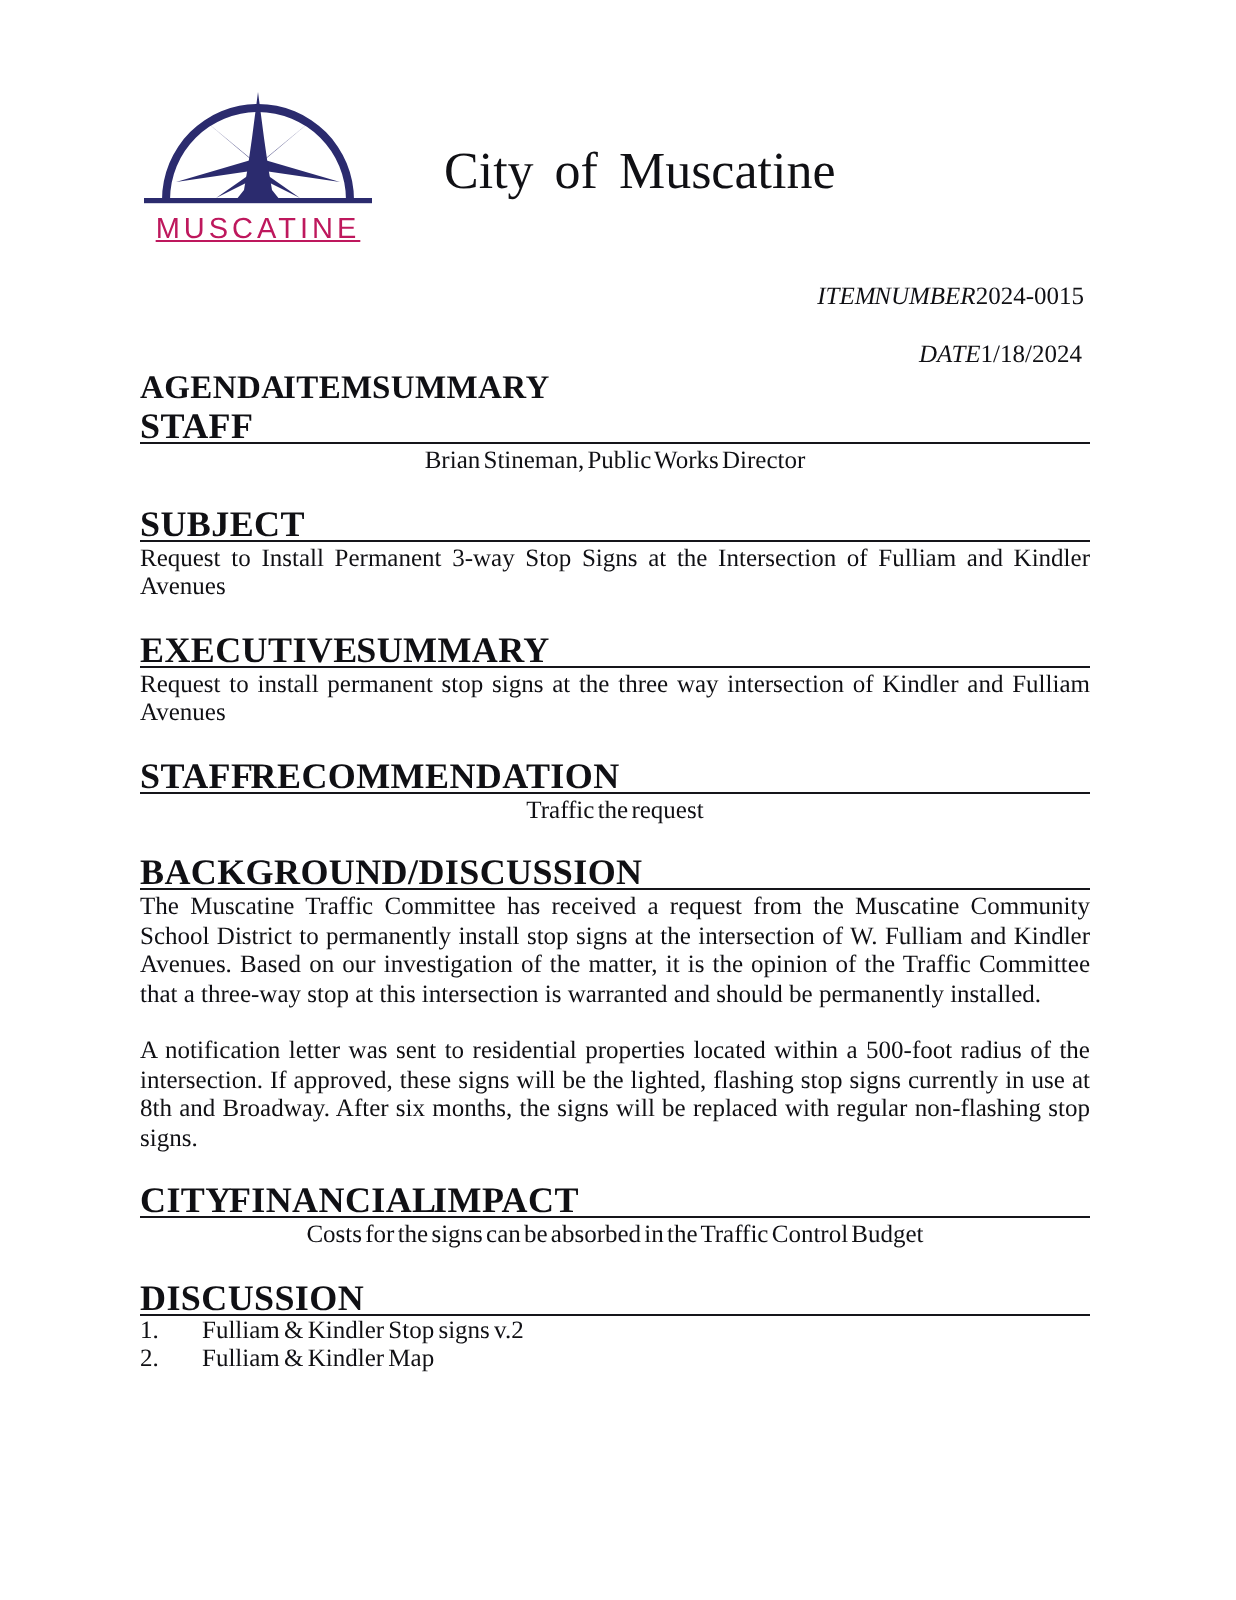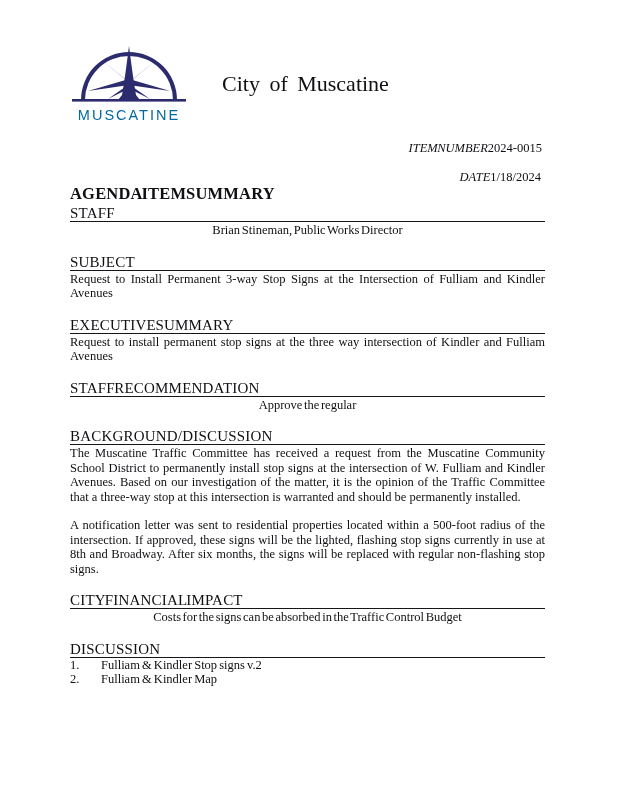--- a/index.html
+++ b/index.html
@@ -13,25 +13,25 @@
     overflow:hidden;
   }
 
   
   .logo-block { position:absolute; left:72px; top:45px; width:114px; text-align:center; }
   .logo-emblem { display:block; width:114px; height:62px; }
   .logo-wordmark {
     margin-top:0px;
     font-family:"Liberation Sans","DejaVu Sans",sans-serif;
     font-size:14.5px; letter-spacing:2px; font-weight:500;
-    color:#0369a1; white-space:nowrap;
+    color:#be185d; white-space:nowrap;text-decoration:underline;
   }
   .city-title {
     position:absolute; left:222px; top:71px;
-    font-size:22px; word-spacing:4px; white-space:nowrap;text-align:right;
+    font-size:26px; word-spacing:4px; white-space:nowrap;text-align:right;
   }
 
   
   .meta-item-number {
     position:absolute; top:141px; right:76px;
     font-size:12.5px; white-space:nowrap;
   }
   .page-title {
     position:absolute; left:70px; top:184px;
     font-size:16.5px; font-weight:bold; word-spacing:-0.28em;
@@ -40,21 +40,21 @@
   .meta-date {
     position:absolute; top:170px; right:77px;
     font-size:12.5px; white-space:nowrap;
   }
   .meta-label { word-spacing:-0.3em;font-style:italic; }
 
   
   .content { position:absolute; left:70px; top:206px; width:475px; }
   .section { margin:0 0 17px 0; }
   .section-heading {
-    margin:0; font-size:15px; font-weight:normal;
+    margin:0; font-size:18px; font-weight:bold;
     line-height:14px; letter-spacing:0.2px; word-spacing:-0.3em;
     border-bottom:1.5px solid #15151a; padding-bottom:1px;
   }
   .section-body {
     margin:1px 0 0 0; font-size:12.5px; line-height:14.5px;
     text-align:justify;
   }
   .section-body.single { text-align:center; word-spacing:-1.5px; }
   .para2 { margin-top:14px; }
 
@@ -108,21 +108,21 @@
       <p class="section-body">Request to Install Permanent 3-way Stop Signs at the Intersection of Fulliam and Kindler Avenues</p>
     </div>
 
     <div class="section">
       <h2 class="section-heading">EXECUTIVE SUMMARY</h2>
       <p class="section-body">Request to install permanent stop signs at the three way intersection of Kindler and Fulliam Avenues</p>
     </div>
 
     <div class="section">
       <h2 class="section-heading">STAFF RECOMMENDATION</h2>
-      <p class="section-body single">Approve the regular</p>
+      <p class="section-body single">Traffic the request</p>
     </div>
 
     <div class="section">
       <h2 class="section-heading">BACKGROUND/DISCUSSION</h2>
       <p class="section-body">The Muscatine Traffic Committee has received a request from the Muscatine Community School District to permanently install stop signs at the intersection of W. Fulliam and Kindler Avenues. Based on our investigation of the matter, it is the opinion of the Traffic Committee that a three-way stop at this intersection is warranted and should be permanently installed.</p>
       <p class="section-body para2">A notification letter was sent to residential properties located within a 500-foot radius of the intersection. If approved, these signs will be the lighted, flashing stop signs currently in use at 8th and Broadway. After six months, the signs will be replaced with regular non-flashing stop signs.</p>
     </div>
 
     <div class="section">
       <h2 class="section-heading">CITY FINANCIAL IMPACT</h2>

